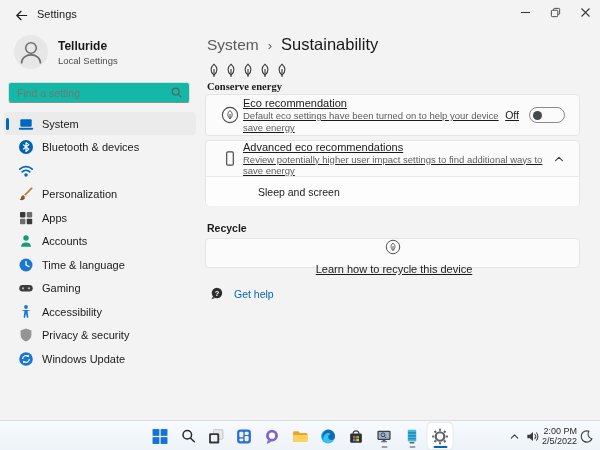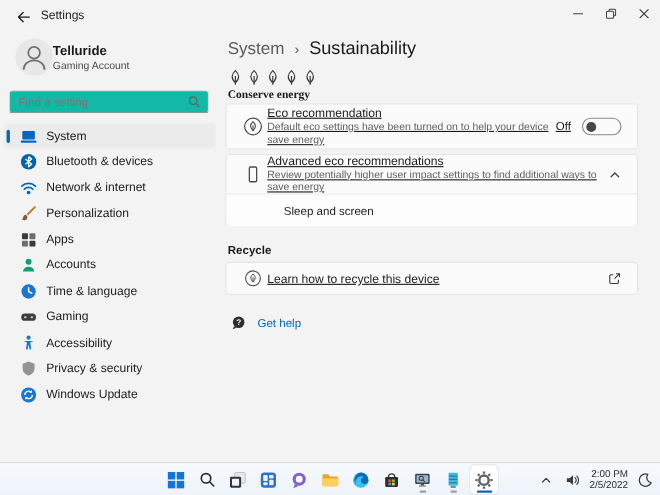--- a/index.html
+++ b/index.html
@@ -9,21 +9,21 @@
 
   
   #titlebar { position:absolute; top:0; left:0; width:600px; height:30px;padding-left:8px; }
   .back-btn { position:absolute; left:10px; top:5px; width:22px; height:20px; display:flex; align-items:center; justify-content:center; border-radius:4px; cursor:pointer; }
   .win-title { position:absolute; left:37px; top:8px; font-size:11px; color:#1b1b1b; }
   .win-controls { position:absolute; right:0; top:0; display:flex; }
   .win-ctl { width:30px; height:24px; display:flex; align-items:center; justify-content:center; }
 
   
   #sidebar { position:absolute; top:30px; left:0; width:200px; height:390px; }
-  .account { position:absolute; top:5px; left:14px; display:flex; align-items:center; cursor:pointer;justify-content:space-between; }
+  .account { position:absolute; top:5px; left:14px; display:flex; align-items:center; gap:10px; cursor:pointer;justify-content:space-between; }
   .avatar { width:34px; height:34px; border-radius:50%; background:#e7e7e7; display:flex; align-items:center; justify-content:center; }
   .acct-name { font-size:12px; font-weight:bold; color:#191919; }
   .acct-type { font-size:9.5px; color:#4c4c4c; margin-top:2px; }
   .searchbox { position:absolute; top:52px; left:8px; width:182px; height:21px; background:#14b8a6; border:1px solid #dcdcdc; border-bottom:1px solid #8f8f8f; border-radius:3px; display:flex; align-items:center; padding:0 6px 0 8px; }
   .searchbox input { flex:1; border:none; outline:none; background:transparent; font-size:10.5px; color:#1a1a1a; font-family:"Liberation Sans",sans-serif; }
   .searchbox input::placeholder { color:#767676; }
   .nav { position:absolute; top:82px; left:4px; width:192px; }
   .nav-item { position:relative; height:23px; margin-bottom:0.5px; border-radius:4px; display:flex; align-items:center; padding-left:14px; gap:8px; cursor:pointer; }
   .nav-item .lbl { font-size:11px; color:#1b1b1b; }
   .nav-item.selected { background:#ebebeb; }
@@ -54,21 +54,21 @@
   .gethelp .lbl { font-size:10.5px; color:#0067c0; }
   .icon-left { width:20px; flex:0 0 20px; display:flex; justify-content:center; }
 
   
   #taskbar { position:absolute; bottom:0; left:0; width:600px; height:30px; background:linear-gradient(#f7fafd,#eef3f9); border-top:1px solid #d8dde3; }
   .tb-center { position:absolute; left:50%; top:0; transform:translateX(-50%); height:30px; display:flex; align-items:center; gap:3px; }
   .tb-btn { position:relative; width:25px; height:26px; border-radius:4px; display:flex; align-items:center; justify-content:center; cursor:pointer; }
   .tb-btn.active { background:#ffffff; box-shadow:0 0 0 1px #e3e7ec; }
   .tb-btn .run-dash { position:absolute; bottom:1px; left:50%; transform:translateX(-50%); width:6px; height:2.5px; border-radius:2px; background:#9aa0a6; }
   .tb-btn.active .run-dash { width:14px; background:#0067c0; }
-  .tray { position:absolute; right:4px; top:0; height:30px; display:flex; align-items:center; gap:6px; }
+  .tray { position:absolute; right:4px; top:0; height:30px; display:flex; align-items:center; }
   .tray-btn { display:flex; align-items:center; justify-content:center; cursor:pointer; padding:2px; }
   .tray-clock { text-align:right; font-size:9px; line-height:10px; color:#2b2b2b; cursor:pointer; }
 </style>
 </head>
 <body>
 
 <div id="screen">
 
   <div id="titlebar">
     <div class="back-btn">
@@ -100,21 +100,21 @@
   <div id="sidebar">
     <div class="account">
       <div class="avatar">
         <svg width="34" height="34" viewBox="0 0 34 34">
           <circle cx="17" cy="13" r="5.3" fill="none" stroke="#6e6e6e" stroke-width="1.6"></circle>
           <path d="M7.5 28.5 c0-5.4 4.4-8.6 9.5-8.6 s9.5 3.2 9.5 8.6" fill="none" stroke="#6e6e6e" stroke-width="1.6"></path>
         </svg>
       </div>
       <div>
         <div class="acct-name">Telluride</div>
-        <div class="acct-type">Gaming Account</div>
+        <div class="acct-type">Local Settings</div>
       </div>
     </div>
 
     <div class="searchbox">
       <input type="text" placeholder="Find a setting" style="">
       <svg width="13" height="13" viewBox="0 0 14 14">
         <circle cx="6" cy="6" r="3.7" fill="none" stroke="#5f5f5f" stroke-width="1.2"></circle>
         <path d="M8.8 8.8 L12.2 12.2" stroke="#5f5f5f" stroke-width="1.2"></path>
       </svg>
     </div>
@@ -133,21 +133,20 @@
             <path d="M8 3.4 V12.6 L10.8 10.3 L5.2 5.6 M5.2 10.3 L10.8 5.6 L8 3.4" stroke="#fff" stroke-width="1.2" fill="none" stroke-linejoin="round"></path>
           </svg>
         <span class="lbl">Bluetooth &amp; devices</span>
       </div>
       <div class="nav-item">
         <svg class="nav-ic" viewBox="0 0 16 16">
             <path d="M1.8 6.2 a9 9 0 0 1 12.4 0" fill="none" stroke="#0067c0" stroke-width="1.7" stroke-linecap="round"></path>
             <path d="M4.2 8.9 a5.5 5.5 0 0 1 7.6 0" fill="none" stroke="#0067c0" stroke-width="1.7" stroke-linecap="round"></path>
             <circle cx="8" cy="12" r="1.7" fill="#0067c0"></circle>
           </svg>
-        <span class="lbl">Network &amp; internet</span>
       </div>
       <div class="nav-item">
         <svg class="nav-ic" viewBox="0 0 16 16">
             <path d="M13.2 1.6 L6.2 8.6 L7.4 9.8 L14.4 2.8 a0.85 0.85 0 0 0 -1.2-1.2Z" fill="#b98036"></path>
             <path d="M5.6 9.2 c-1.6 0-2.4 1.2-2.6 2.6 -0.1 0.9-0.7 1.4-1.4 1.6 1.2 1 4 1.2 5-0.6 0.6-1.1 0.3-2.6-1-3.6Z" fill="#8a5a2a"></path>
           </svg>
         <span class="lbl">Personalization</span>
       </div>
       <div class="nav-item">
         <svg class="nav-ic" viewBox="0 0 16 16">
@@ -275,21 +274,21 @@
       </div>
       <div class="divider"></div>
       <div class="sub-row" style="height:29px;">
         <span class="card-title">Sleep and screen</span>
       </div>
     </div>
 
     <div class="section-label" style="top:192px;">Recycle</div>
 
     <div class="card" style="top:208px; height:30px;">
-      <div class="row" style="height:28px;">
+      <div class="row" style="height:28px;flex-direction:column;">
         <div class="icon-left">
           <svg width="16" height="16" viewBox="0 0 18 18">
               <circle cx="9" cy="9" r="7.6" fill="none" stroke="#4a4a4a" stroke-width="1.1"></circle>
               <path d="M9 4.6 C6.3 7 5.9 9.7 9 12.8 C12.1 9.7 11.7 7 9 4.6 Z" fill="none" stroke="#4a4a4a" stroke-width="1"></path>
               <path d="M9 8 V13" stroke="#4a4a4a" stroke-width="1"></path>
             </svg>
         </div>
         <div class="txt" style="padding-left:3px;">
           <span class="card-title">Learn how to recycle this device</span>
         </div>

